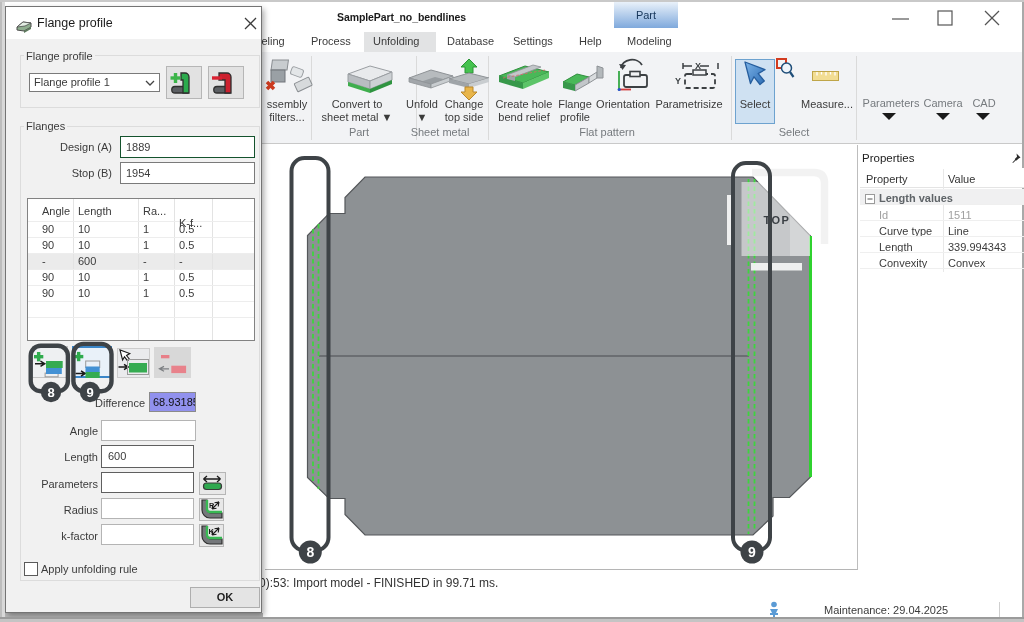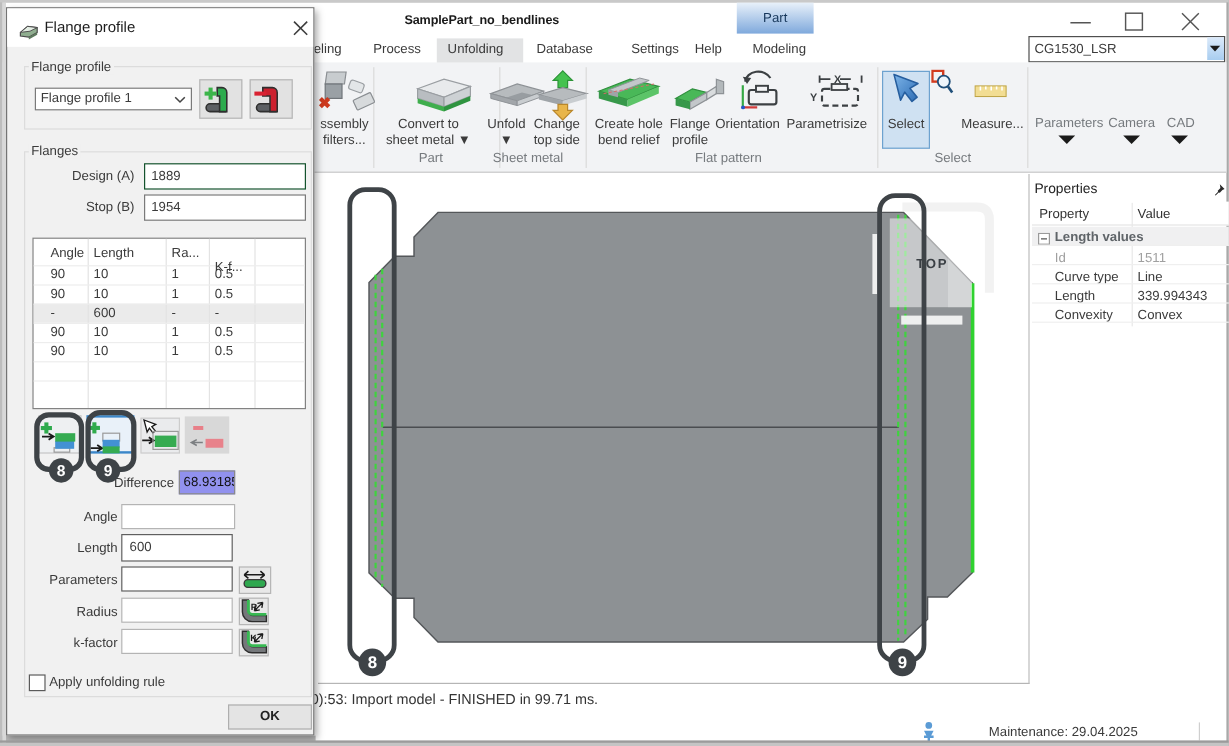--- a/index.html
+++ b/index.html
@@ -22,31 +22,24 @@
     <rect x="56" y="5" width="14" height="14" fill="none" stroke="#555" stroke-width="1.2"></rect>
     <line x1="103" y1="5" x2="117" y2="19" stroke="#555" stroke-width="1.2"></line>
     <line x1="117" y1="5" x2="103" y2="19" stroke="#555" stroke-width="1.2"></line>
   </svg>
 
   <div class="abs" style="left:362px; top:30px; width:72px; height:21px; background:#e2e3e4;"></div>
   <div class="abs t11" style="left:238px; top:33px;">Modeling</div>
   <div class="abs t11" style="left:309px; top:33px;">Process</div>
   <div class="abs t11" style="left:371px; top:33px;">Unfolding</div>
   <div class="abs t11" style="left:445px; top:33px;">Database</div>
-  <div class="abs t11" style="left:524px; top:33px;text-align:center;">Settings</div>
+  <div class="abs t11" style="left:511px; top:33px;text-align:center;">Settings</div>
   <div class="abs t11" style="left:577px; top:33px;">Help</div>
   <div class="abs t11" style="left:625px; top:33px;">Modeling</div>
 
-  <div class="abs" style="left:855px; top:28px; width:164px; height:22px; background:#fff; border:1.5px solid #4f4f4f;">
-    <div class="abs t11" style="left:4px; top:4px;">CG1530_LSR</div>
-    <div class="abs" style="right:0; top:0; width:14px; height:19px; background:linear-gradient(#dceafa,#a8cdf0);"></div>
-    <svg class="abs" style="right:2px; top:7px;" width="10" height="6">
-        <path d="M0,0 L9,0 L4.5,5 Z" fill="#1a1a1a"></path>
-      </svg>
-  </div>
 
   <div class="abs" style="left:0; top:50px; width:1020px; height:92px; background:#f2f3f5; border-bottom:1px solid #c9c9c9;"></div>
 
   <div class="abs" style="left:309px; top:54px; width:1px; height:84px; background:#dadada;"></div>
   <div class="abs" style="left:414px; top:54px; width:1px; height:84px; background:#dadada;"></div>
   <div class="abs" style="left:486px; top:54px; width:1px; height:84px; background:#dadada;"></div>
   <div class="abs" style="left:729px; top:54px; width:1px; height:84px; background:#dadada;"></div>
   <div class="abs" style="left:854px; top:54px; width:1px; height:84px; background:#dadada;"></div>
 
   <style>

